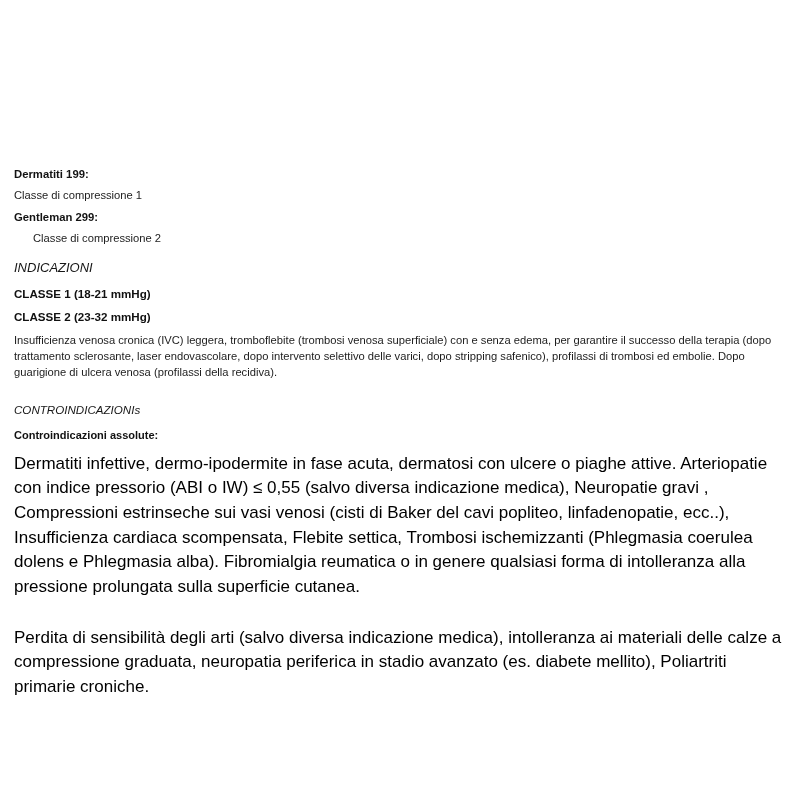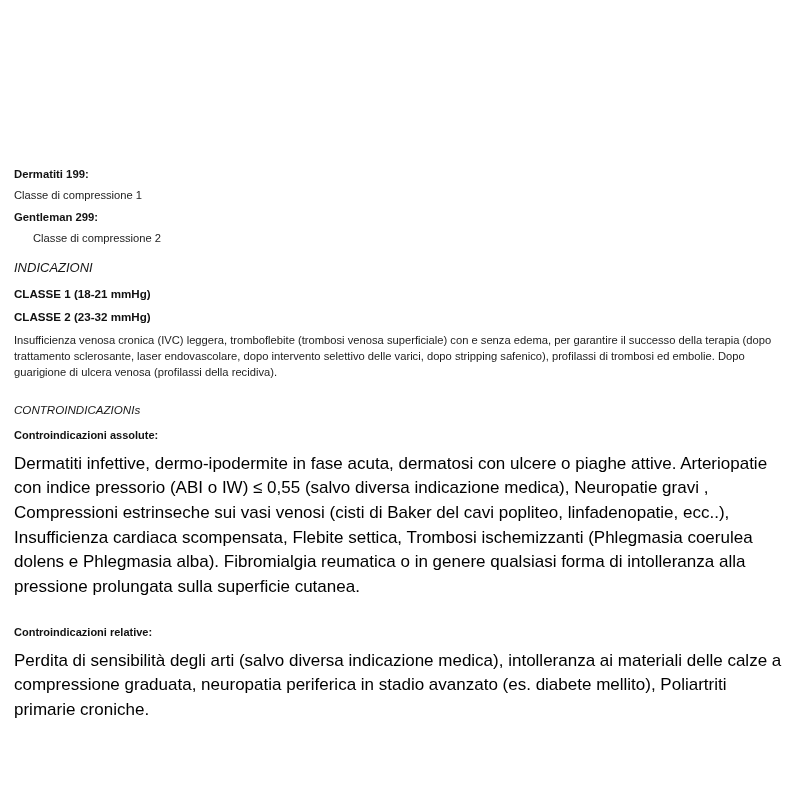--- a/index.html
+++ b/index.html
@@ -97,17 +97,16 @@
     <div class="indic-heading">INDICAZIONI</div>
     <div class="cls-title">CLASSE 1 (18-21 mmHg)</div>
     <div class="cls-title">CLASSE 2 (23-32 mmHg)</div>
     <p class="para">Insufficienza venosa cronica (IVC) leggera, tromboflebite (trombosi venosa superficiale) con e senza edema, per garantire il successo della terapia (dopo trattamento sclerosante, laser endovascolare, dopo intervento selettivo delle varici, dopo stripping safenico), profilassi di trombosi ed embolie. Dopo guarigione di ulcera venosa (profilassi della recidiva).</p>
   </section>
 
   <section>
     <div class="contro-heading">CONTROINDICAZIONIs</div>
     <div class="contro-sub">Controindicazioni assolute:</div>
     <p class="contro-body">Dermatiti infettive, dermo-ipodermite in fase acuta, dermatosi con ulcere o piaghe attive. Arteriopatie con indice pressorio (ABI o IW) ≤ 0,55 (salvo diversa indicazione medica), Neuropatie gravi , Compressioni estrinseche sui vasi venosi (cisti di Baker del cavi popliteo, linfadenopatie, ecc..), Insufficienza cardiaca scompensata, Flebite settica, Trombosi ischemizzanti (Phlegmasia coerulea dolens e Phlegmasia alba). Fibromialgia reumatica o in genere qualsiasi forma di intolleranza alla pressione prolungata sulla superficie cutanea.</p>
-    <div class="contro-sub">Controindicazioni relative:</div>
     <p class="contro-body last">Perdita di sensibilità degli arti (salvo diversa indicazione medica), intolleranza ai materiali delle calze a compressione graduata, neuropatia periferica in stadio avanzato (es. diabete mellito), Poliartriti primarie croniche.</p>
   </section>
 
 </div>
 
 </body></html>

